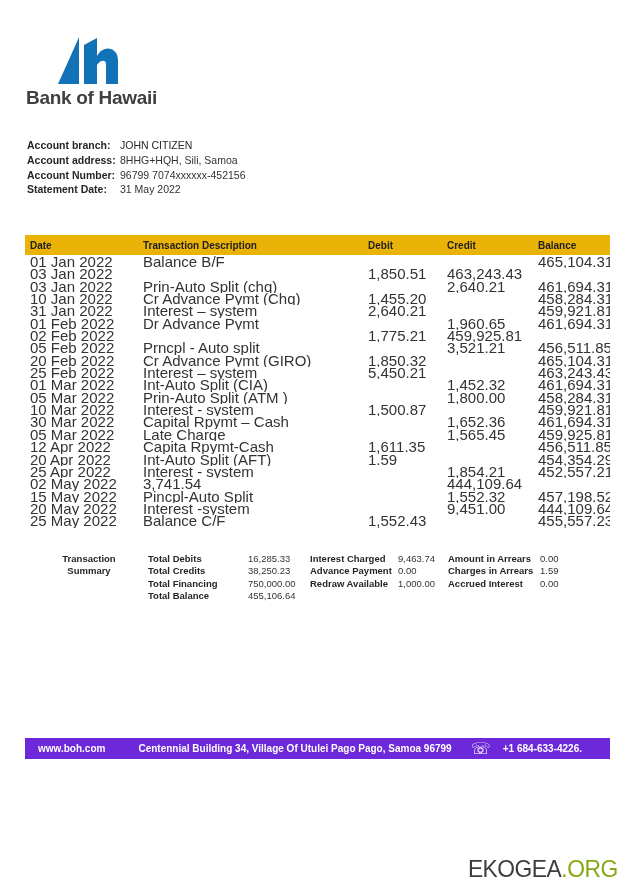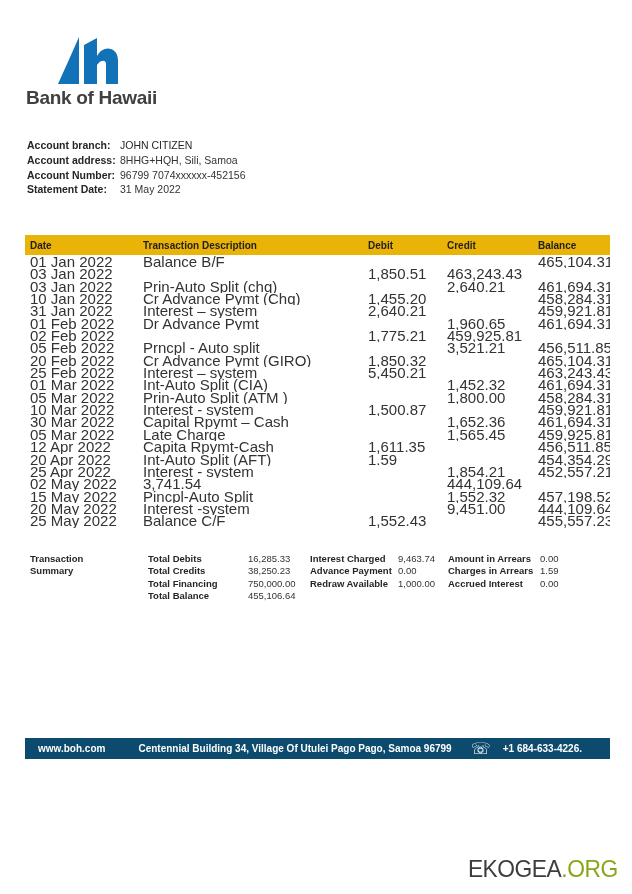--- a/index.html
+++ b/index.html
@@ -29,32 +29,32 @@
   }
   .thead {
     background:#eab308; height:20px; align-items:center;
     font-weight:bold; font-size:10px; color:#1f1f1f;
   }
   .tbody { margin-top:1px; }
   .trow { height:12.35px; line-height:12.35px; font-size:15px; color:#333; }
   .cell { overflow:hidden; white-space:nowrap; }
   
   .summary { position:absolute; left:30px; top:553px; display:flex; font-size:9.5px; line-height:12.35px; color:#333; }
-  .sum-title { width:118px; font-weight:bold; color:#262626; }
+  .sum-title { width:118px; font-weight:bold; color:#262626;text-align:center; }
   .sum-col-a { width:162px; }
   .sum-col-b { width:138px; }
   .sum-pair { display:flex; }
   .sum-col-a .sum-label { width:100px; }
   .sum-col-b .sum-label { width:88px; }
   .sum-col-c .sum-label { width:92px; }
   .sum-label { font-weight:bold; color:#262626; }
   
   .footer-bar {
     position:absolute; left:25px; top:738px; width:585px; height:21px;
-    background:#0c4a6e; color:#fff; display:flex; align-items:center;
+    background:#6d28d9; color:#fff; display:flex; align-items:center;
     font-size:10px; font-weight:bold;
   }
   .footer-site { margin-left:13px; }
   .footer-address { margin-left:33px; }
   .footer-phone-group { margin-left:auto; margin-right:28px; display:flex; align-items:center; gap:12px; }
   .phone-icon { font-size:16px; font-weight:normal; line-height:1; }
   
   .watermark {
     position:absolute; right:14px; top:855px; font-size:24px; color:#3d3d3d;
     letter-spacing:-0.5px; transform:scaleX(0.95); transform-origin:right center;

